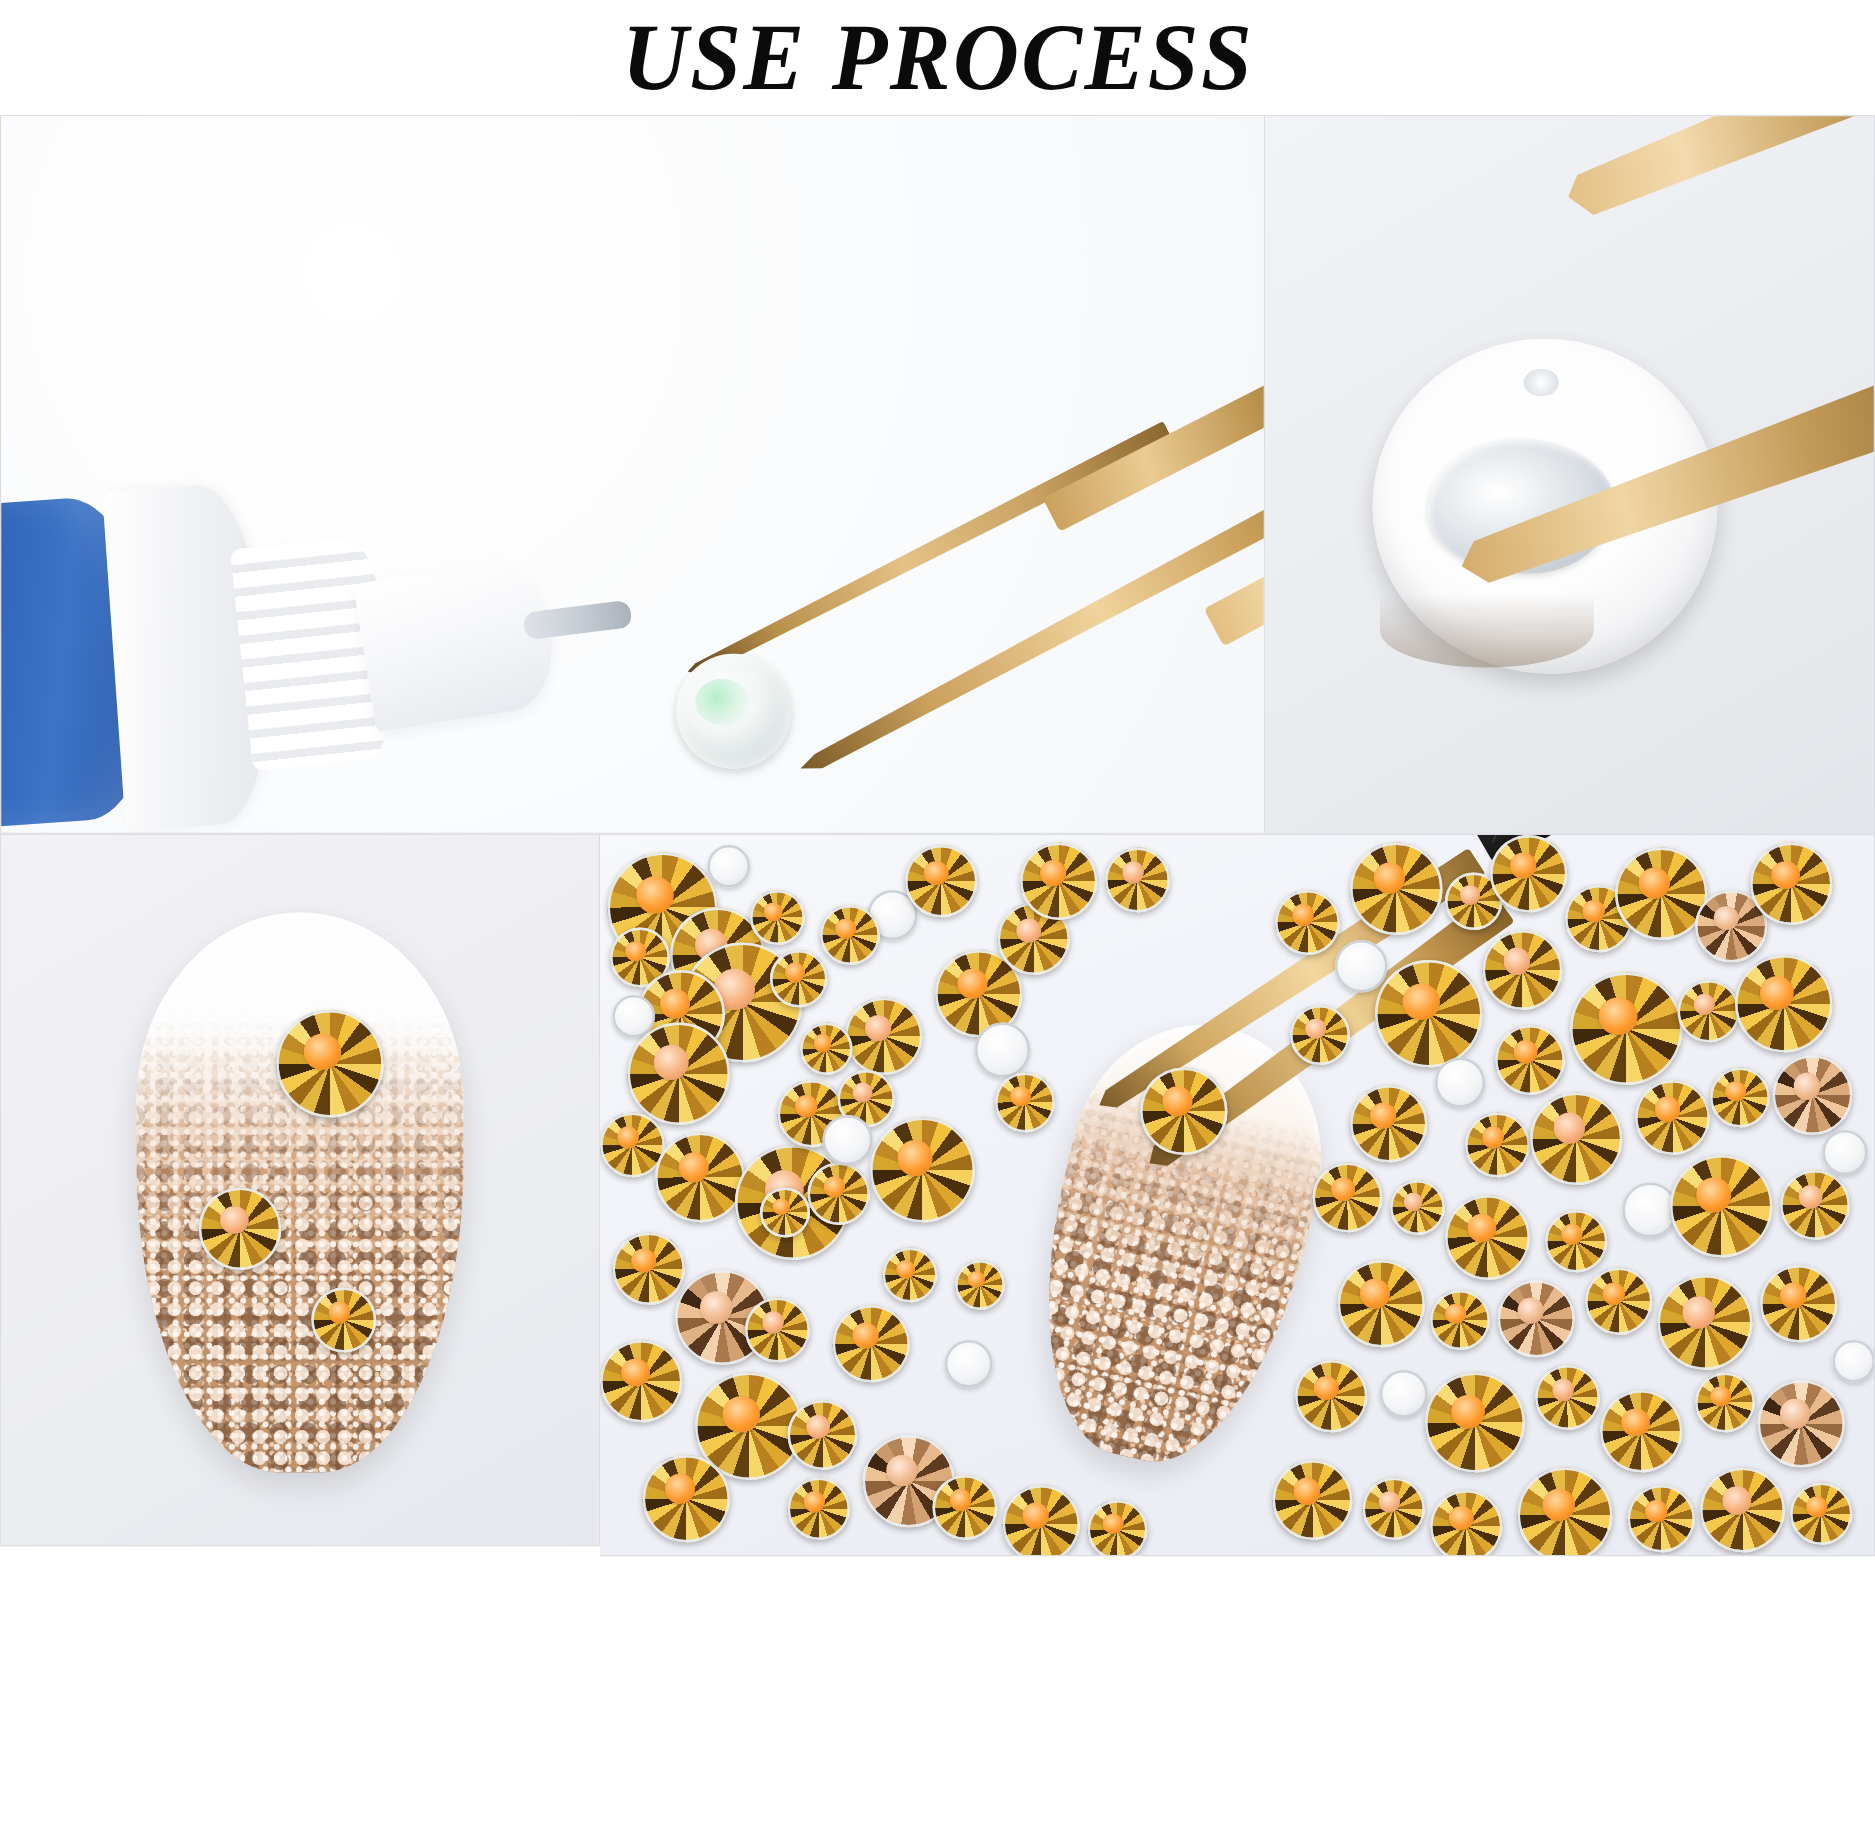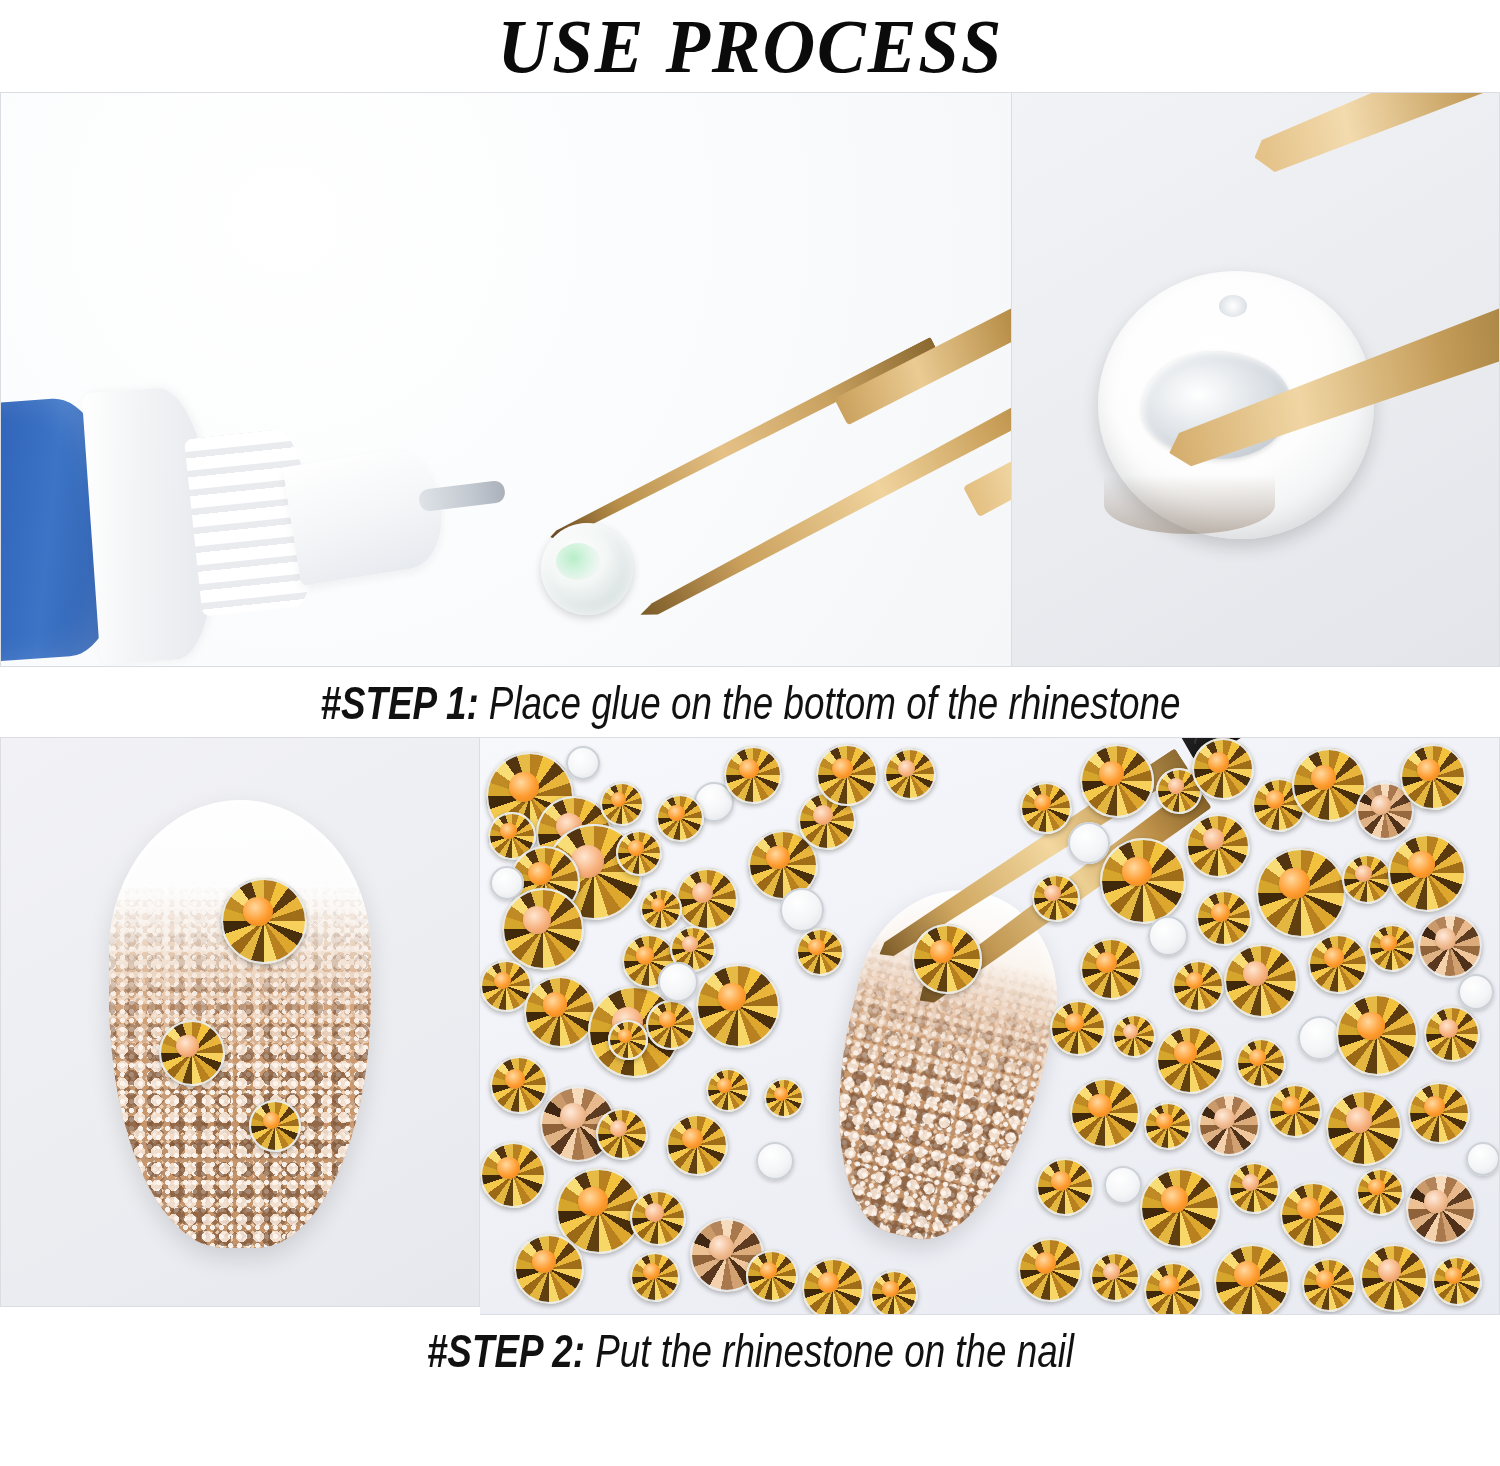--- a/index.html
+++ b/index.html
@@ -382,25 +382,20 @@
         <div class="glue-blob"></div>
         <div class="glue-dot"></div>
         <div class="rim"></div>
       </div>
       <div class="m-arm m-arm-top"></div>
       <div class="m-arm m-arm-bot"></div>
     </div>
 
   </div>
 
-  <div class="caption">
-    <span class="cap-inner">
-      <span class="cap-strong">#STEP 1:</span><span class="cap-rest"> Place glue on the bottom of the rhinestone</span>
-    </span>
-  </div>
 </div>
 
 <div class="step-block">
 
   <div class="panel-row">
 
     <div class="panel p2a">
       <div class="nail-bg"></div>
       <div class="nail">
         <div class="glitter"></div>
@@ -524,18 +519,13 @@
       <div class="rs" style="left:734px;top:506px;width:76px;height:76px;"></div>
       <div class="rs" style="left:822px;top:520px;width:54px;height:54px;"></div>
       <div class="rs peach" style="left:880px;top:506px;width:68px;height:68px;"></div>
       <div class="rs" style="left:952px;top:518px;width:50px;height:50px;"></div>
       <div class="rs flat" style="left:978px;top:236px;width:36px;height:36px;"></div>
       <div class="rs flat" style="left:986px;top:404px;width:34px;height:34px;"></div>
     </div>
 
   </div>
 
-  <div class="caption">
-    <span class="cap-inner">
-      <span class="cap-strong">#STEP 2:</span><span class="cap-rest"> Put the rhinestone on the nail</span>
-    </span>
-  </div>
 </div>
 
 </body></html>

